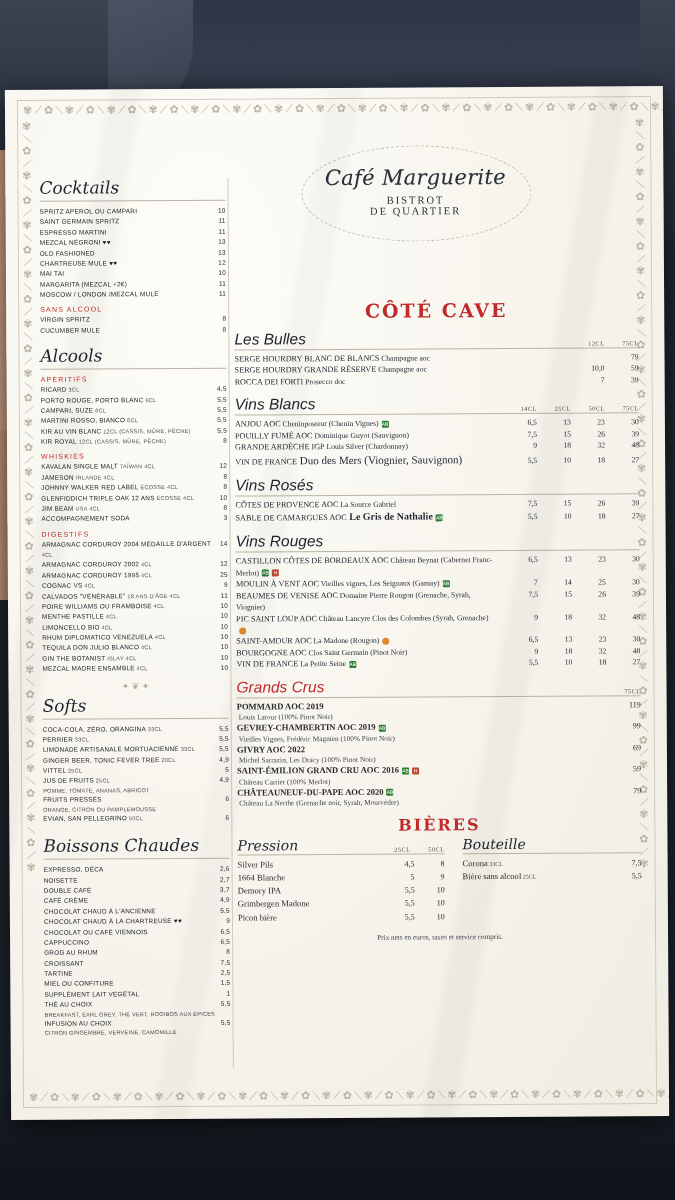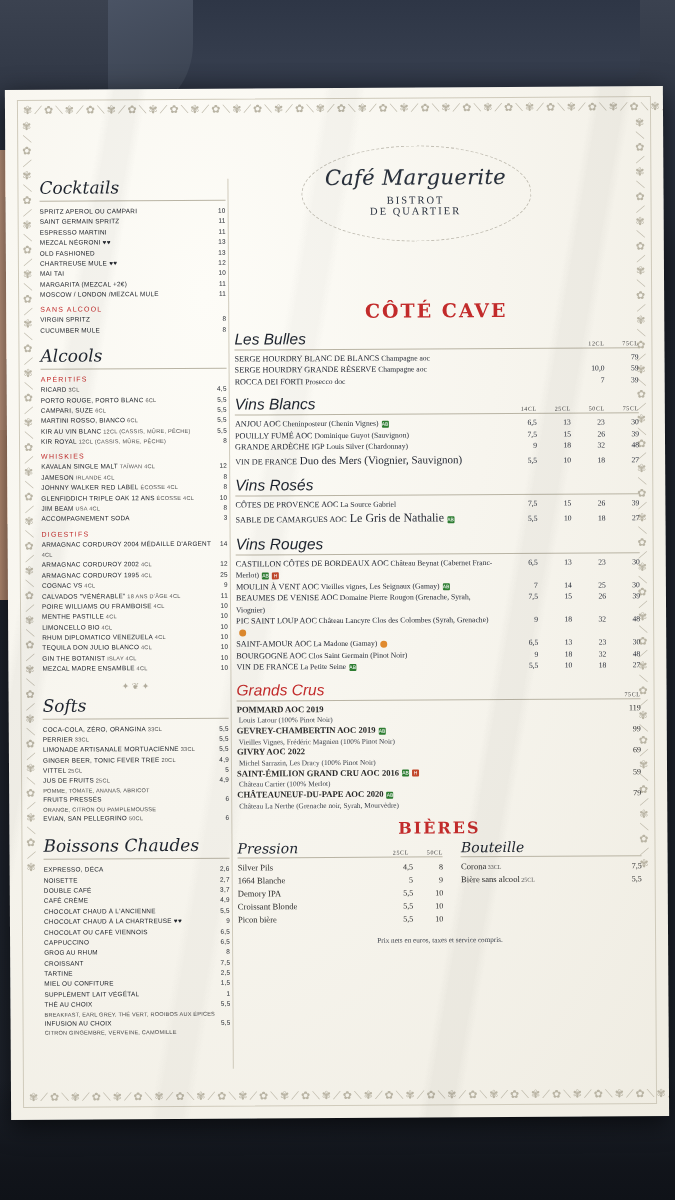--- a/index.html
+++ b/index.html
@@ -616,21 +616,21 @@
       <div class="rule"></div>
       <div id="roses-rows">
           <div class="wrow">
             <div class="nm"><b>CÔTES DE PROVENCE AOC</b><span style="font-size: 7.6px;"> La Source Gabriel</span></div>
             <div class="p" style="width: 34px;">7,5</div>
             <div class="p" style="width: 34px;">15</div>
             <div class="p" style="width: 34px;">26</div>
             <div class="p" style="width: 34px;">39</div>
           </div>
           <div class="wrow">
-            <div class="nm"><b>SABLE DE CAMARGUES AOC</b><span style="font-size: 12px;"> Le Gris de Nathalie</span><span class="bio">AB</span></div>
+            <div class="nm"><b>SABLE DE CAMARGUES AOC</b><span style="font-size: 10px; font-weight: bold;"> Le Gris de Nathalie</span><span class="bio">AB</span></div>
             <div class="p" style="width: 34px;">5,5</div>
             <div class="p" style="width: 34px;">10</div>
             <div class="p" style="width: 34px;">18</div>
             <div class="p" style="width: 34px;">27</div>
           </div>
         </div>
     </div>
 
     <div class="wine-sec">
       <div class="wine-head">
@@ -660,21 +660,21 @@
             <div class="p" style="width: 34px;">39</div>
           </div>
           <div class="wrow">
             <div class="nm"><b>PIC SAINT LOUP AOC</b><span style="font-size: 7.6px;"> Château Lancyre Clos des Colombes (Syrah, Grenache)</span><span class="orange-dot"></span></div>
             <div class="p" style="width: 34px;">9</div>
             <div class="p" style="width: 34px;">18</div>
             <div class="p" style="width: 34px;">32</div>
             <div class="p" style="width: 34px;">48</div>
           </div>
           <div class="wrow">
-            <div class="nm"><b>SAINT-AMOUR AOC</b><span style="font-size: 7.6px;"> La Madone (Gamay)</span><span class="orange-dot"></span></div>
+            <div class="nm"><b>SAINT-AMOUR AOC</b><span style="font-size: 7.6px;"> La Madone (Rougon)</span><span class="orange-dot"></span></div>
             <div class="p" style="width: 34px;">6,5</div>
             <div class="p" style="width: 34px;">13</div>
             <div class="p" style="width: 34px;">23</div>
             <div class="p" style="width: 34px;">30</div>
           </div>
           <div class="wrow">
             <div class="nm"><b>BOURGOGNE AOC</b><span style="font-size: 7.6px;"> Clos Saint Germain (Pinot Noir)</span></div>
             <div class="p" style="width: 34px;">9</div>
             <div class="p" style="width: 34px;">18</div>
             <div class="p" style="width: 34px;">32</div>
@@ -743,21 +743,21 @@
               <div class="nm">1664 Blanche</div>
               <div class="p">5</div>
               <div class="p">9</div>
             </div>
             <div class="beer-row">
               <div class="nm">Demory IPA</div>
               <div class="p">5,5</div>
               <div class="p">10</div>
             </div>
             <div class="beer-row">
-              <div class="nm">Croissant Blonde</div>
+              <div class="nm">Grimbergen Madone</div>
               <div class="p">5,5</div>
               <div class="p">10</div>
             </div>
             <div class="beer-row">
               <div class="nm">Picon bière</div>
               <div class="p">5,5</div>
               <div class="p">10</div>
             </div>
           </div>
       </div>

